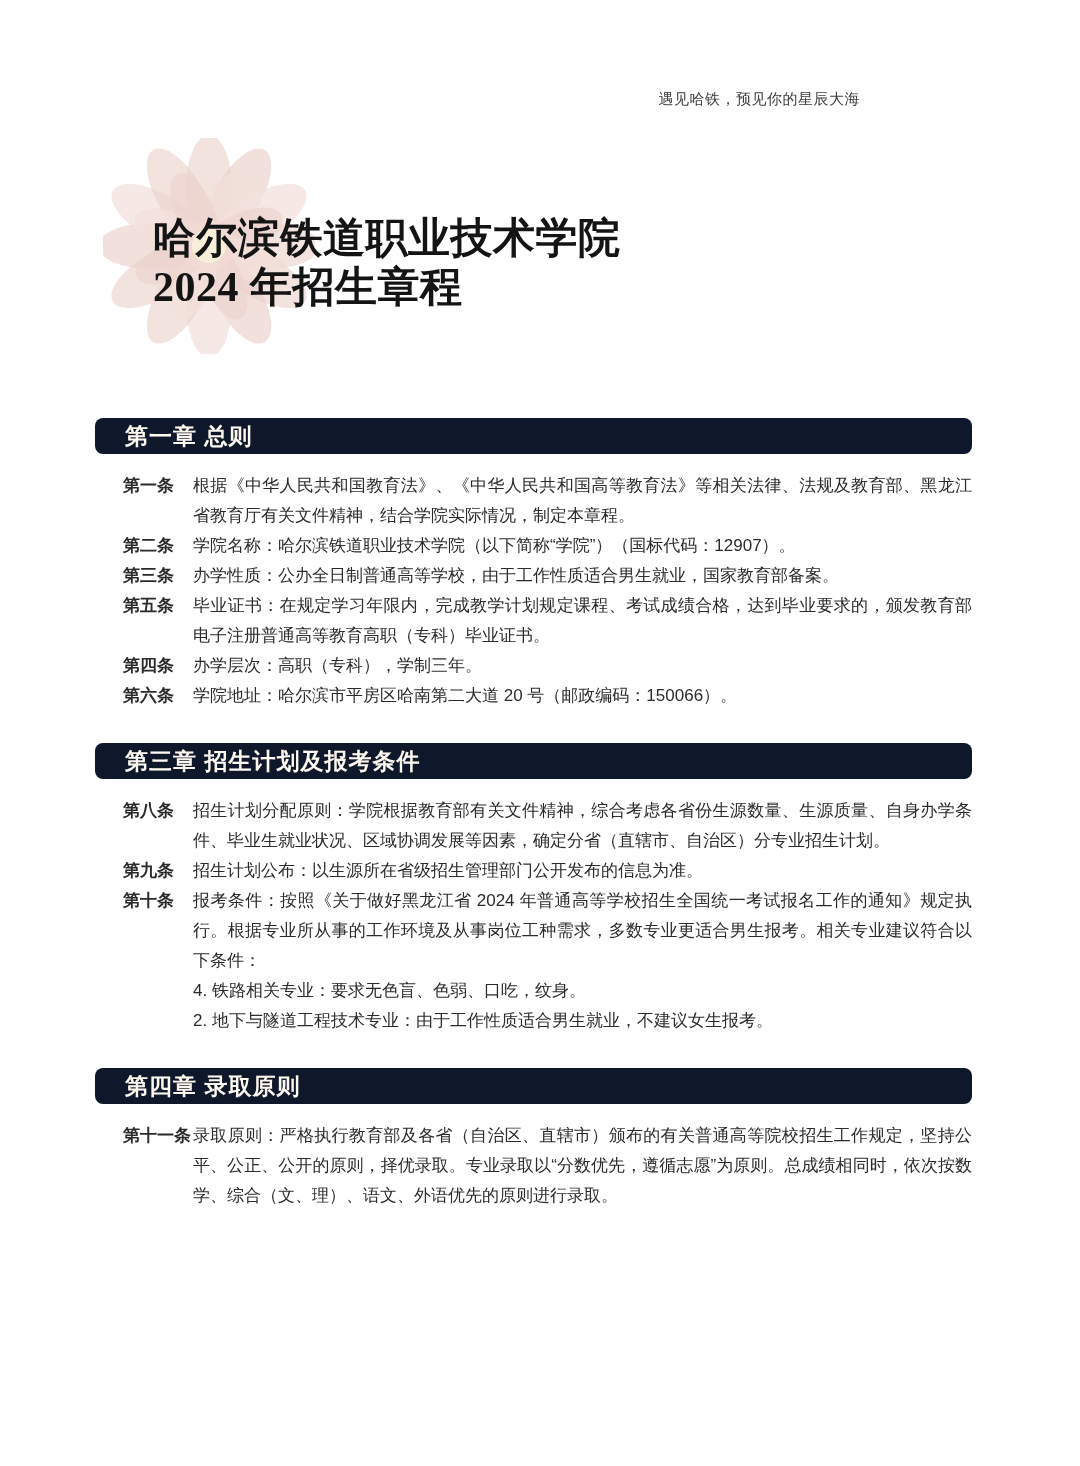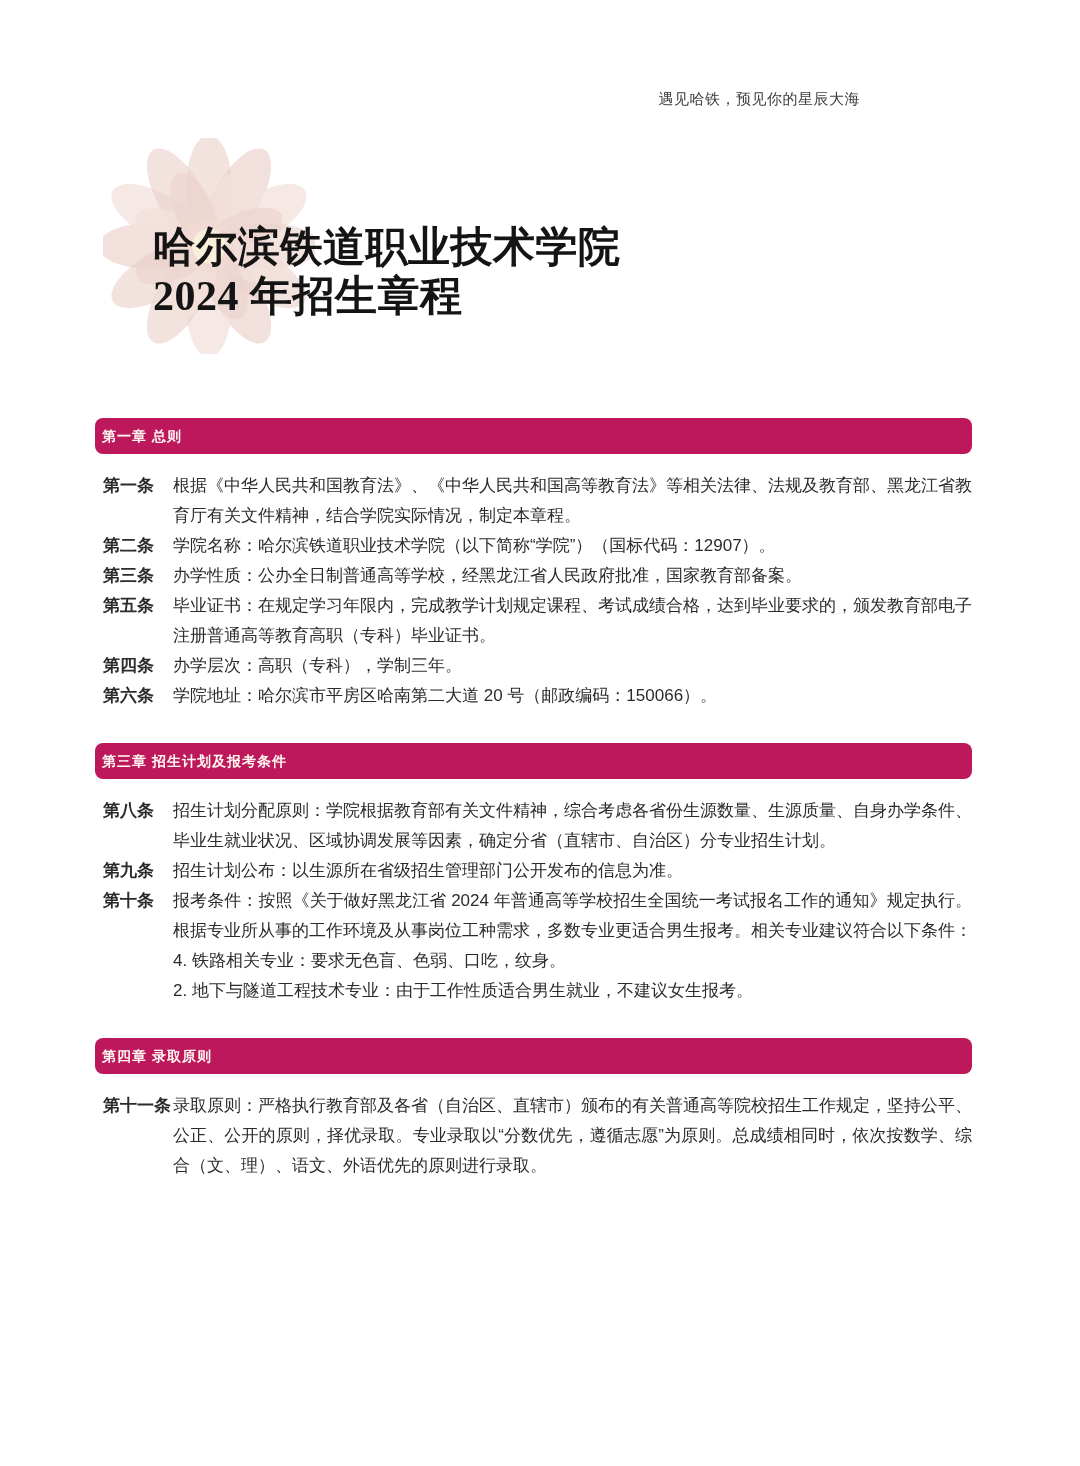--- a/index.html
+++ b/index.html
@@ -26,56 +26,57 @@
   .flower {
     position: absolute;
     left: 103px;
     top: 138px;
     width: 212px;
     height: 216px;
   }
   .title-block {
     position: absolute;
     left: 153px;
-    top: 223px;
+    top: 214px;
     font-family: "Liberation Serif", serif;
     font-weight: bold;
     font-size: 42px;
     line-height: 49px;
     color: #141414;
     letter-spacing: 0.5px;
     white-space: nowrap;
   }
   .content {
     position: absolute;
     left: 95px;
     top: 418px;
     width: 877px;
   }
   .chapter-bar {
     height: 36px;
     line-height: 36px;
-    background: #be185d;
+    background: #0f172a;
     border-radius: 8px;
     color: #FDF8F0;
-    font-size: 14px;
+    font-size: 23px;
     font-weight: bold;
-    padding-left: 7px;
+    padding-left: 30px;
     box-sizing: border-box;
     letter-spacing: 1px;
   }
   .articles {
     margin: 17px 0 32px 0;
     font-size: 17px;
     line-height: 30px;
     color: #2b2b2b;
   }
   .article {
     display: flex;
     padding-left: 8px;
+    margin-left: 20px;
   }
   .article-label {
     width: 70px;
     flex-shrink: 0;
     font-weight: 600;
   }
   .article-body {
     flex: 1;
     text-align: justify;
   }
@@ -139,21 +140,21 @@
   <div class="article">
     <div class="article-label">第二条</div>
     <div class="article-body">
       <div class="article-text">学院名称：哈尔滨铁道职业技术学院（以下简称“学院”）（国标代码：12907）。</div>
     </div>
   </div>
 
   <div class="article">
     <div class="article-label">第三条</div>
     <div class="article-body">
-      <div class="article-text">办学性质：公办全日制普通高等学校，经黑龙江省人民政府批准，国家教育部备案。</div>
+      <div class="article-text">办学性质：公办全日制普通高等学校，由于工作性质适合男生就业，国家教育部备案。</div>
     </div>
   </div>
 
   <div class="article">
     <div class="article-label">第五条</div>
     <div class="article-body">
       <div class="article-text">毕业证书：在规定学习年限内，完成教学计划规定课程、考试成绩合格，达到毕业要求的，颁发教育部电子注册普通高等教育高职（专科）毕业证书。</div>
     </div>
   </div>
 

